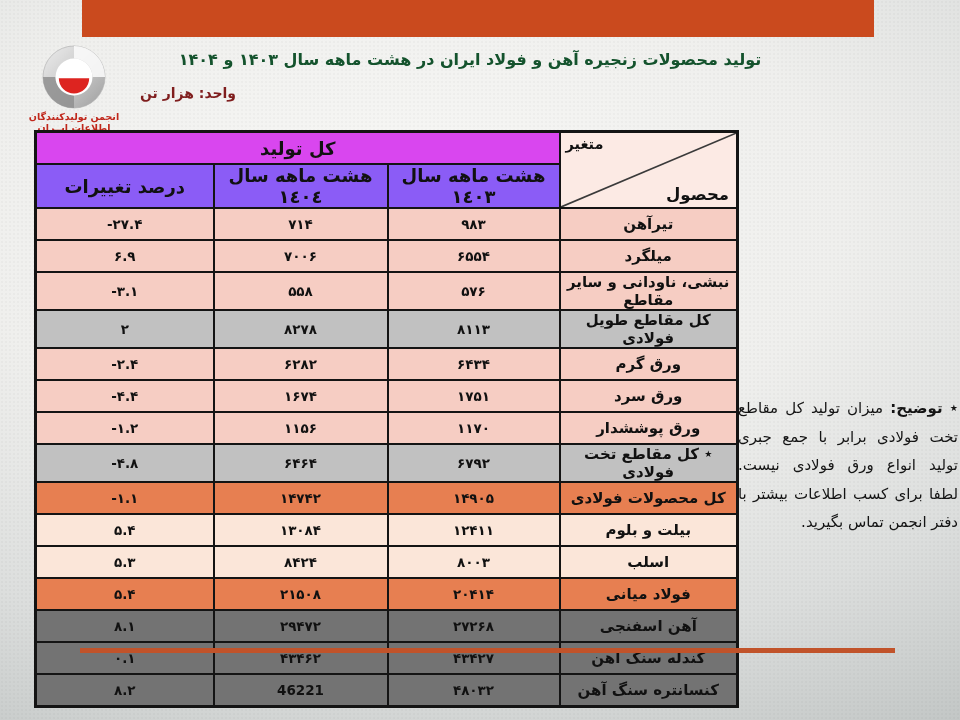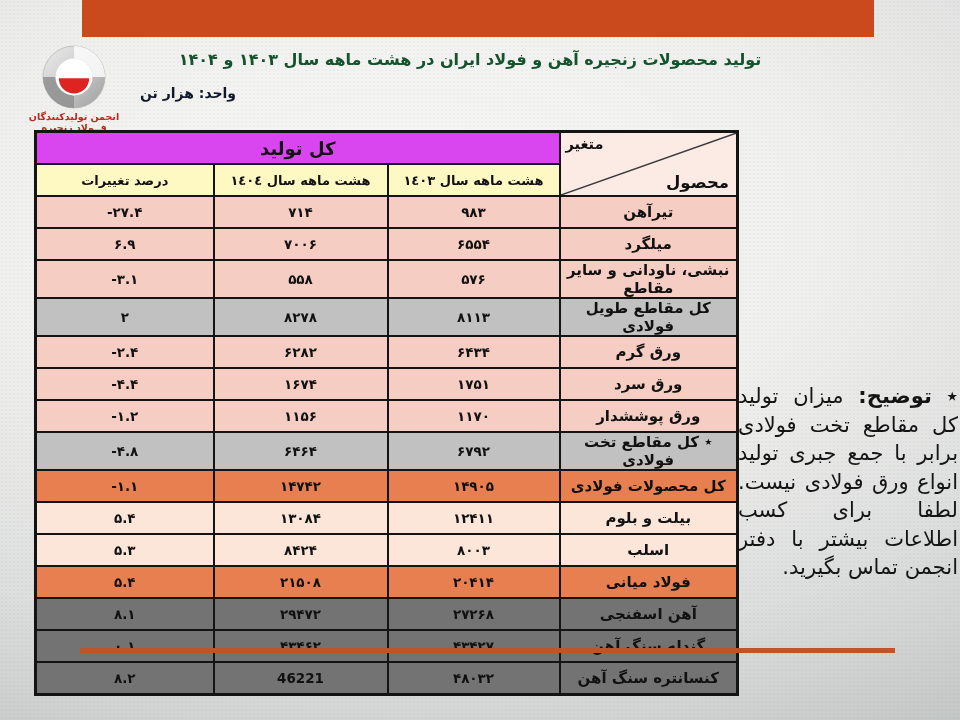--- a/index.html
+++ b/index.html
@@ -19,51 +19,51 @@
   .logo{position:absolute;left:28px;top:44px;width:92px;text-align:center;}
   .logo-emblem{display:block;margin:0 auto;}
   .logo-text{color:#c0271b;font-weight:bold;font-size:9.5px;line-height:11px;margin-top:1px;direction:rtl;}
 
   .title{
     position:absolute;left:165px;top:50px;width:610px;text-align:center;
     color:#14532d;font-weight:bold;font-size:16px;direction:rtl;white-space:nowrap;
   }
   .unit{
     position:absolute;left:108px;top:85px;width:160px;text-align:center;
-    color:#0f172a;font-size:14px;font-weight:bold;direction:rtl;
+    color:#7f1d1d;font-size:14px;font-weight:bold;direction:rtl;
   }
 
   table.prod{
     position:absolute;left:34px;top:130px;width:702px;
     border-collapse:collapse;table-layout:fixed;
     border:3px solid #141414;color:#111;
   }
   table.prod th,table.prod td{
     border:2px solid #141414;height:30px;padding:0 3px;
     text-align:center;vertical-align:middle;font-weight:bold;overflow:hidden;
   }
   th.total-hdr{background:#d946ef;font-size:18px;}
-  th.col-hdr{background:#fef9c3;font-size:13px;}
+  th.col-hdr{background:#8b5cf6;font-size:18px;}
   th.diag{background:#fceae4;position:relative;padding:0;}
   th.diag svg{position:absolute;inset:0;width:100%;height:100%;}
   .diag-top{position:absolute;left:5px;top:3px;font-size:14.5px;}
   .diag-bottom{position:absolute;right:7px;bottom:3px;font-size:16.5px;}
 
   td.product{font-size:15px;}
   td.num{font-size:13.5px;direction:ltr;unicode-bidi:isolate;}
   tr.row-pink   td{background:#f6cdc3;}
   tr.row-gray   td{background:#c1c1c1;}
   tr.row-orange td{background:#e77f51;}
   tr.row-cream  td{background:#fbe6d9;}
   tr.row-tan    td{background:#737373;}
 
   .note{
-    position:absolute;left:738px;top:382px;width:220px;
+    position:absolute;left:738px;top:394px;width:220px;
     direction:rtl;text-align:justify;color:#141414;
-    font-size:21px;line-height:28.5px;
+    font-size:15px;line-height:28.5px;
   }
 </style>
 </head>
 <body>
 
 <div class="top-band"></div>
 
 <div class="logo">
   <svg class="logo-emblem" width="78" height="66" viewBox="0 0 100 100">
     <defs>
@@ -74,21 +74,21 @@
       </linearGradient>
     </defs>
     <circle cx="50" cy="50" r="47" fill="url(#sg)" stroke="#b0b0b0" stroke-width="1"></circle>
     <path d="M50 3 A47 47 0 0 1 97 50 L78 50 A28 28 0 0 0 50 22 Z" fill="#fafafa" opacity="0.9"></path>
     <path d="M50 97 A47 47 0 0 1 3 50 L22 50 A28 28 0 0 0 50 78 Z" fill="#8f8f8f" opacity="0.85"></path>
     <circle cx="50" cy="50" r="28" fill="#ffffff"></circle>
     <path d="M27 52 a23 23 0 0 0 46 0 Z" fill="#dd2420"></path>
   </svg>
   <div class="logo-text">
     <div>انجمن تولیدکنندگان</div>
-    <div>فــولاد زنجیره</div>
+    <div>اطلاعات ایــران</div>
   </div>
 </div>
 
 <div class="title">تولید محصولات زنجیره آهن و فولاد ایران در هشت ماهه سال ۱۴۰۳ و ۱۴۰۴</div>
 <div class="unit">واحد: هزار تن</div>
 
 <table class="prod" dir="rtl">
   <colgroup>
       <col style="width:178px">
       <col style="width:172px">

